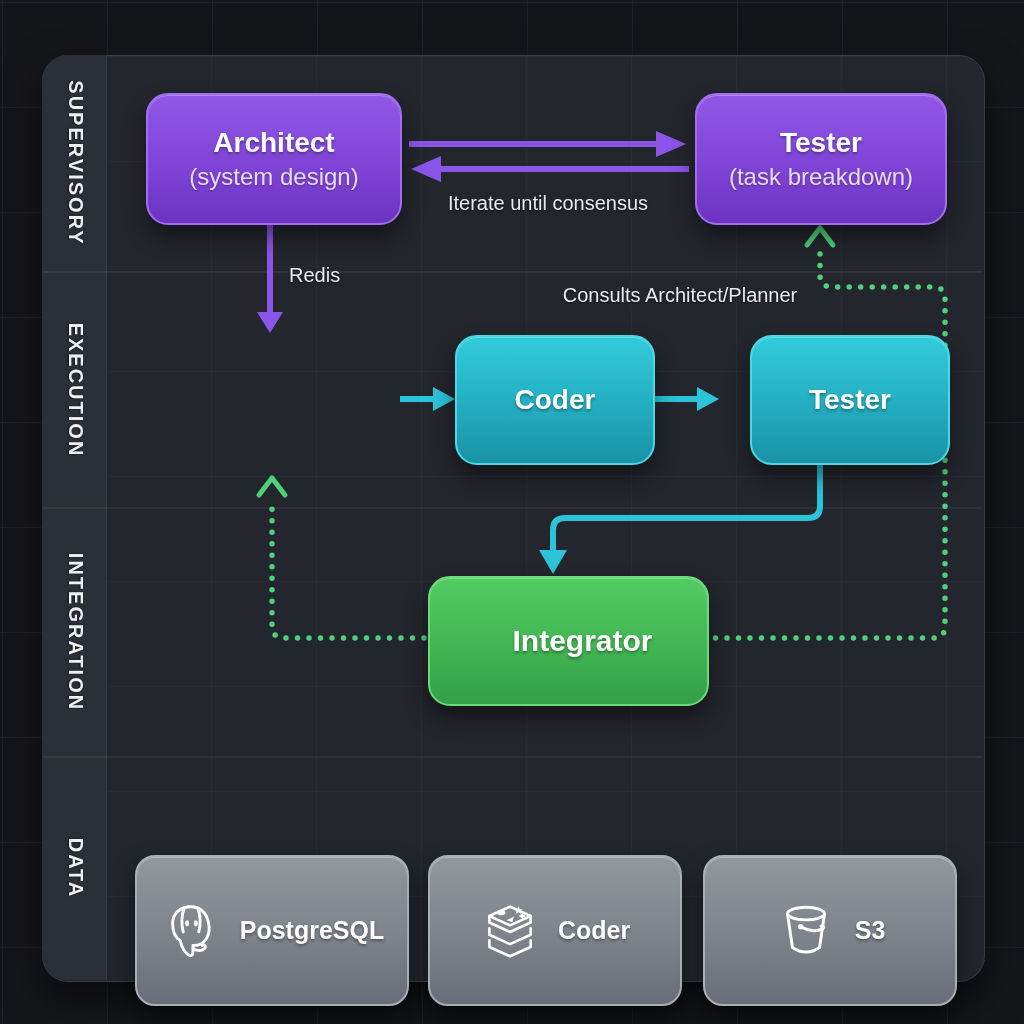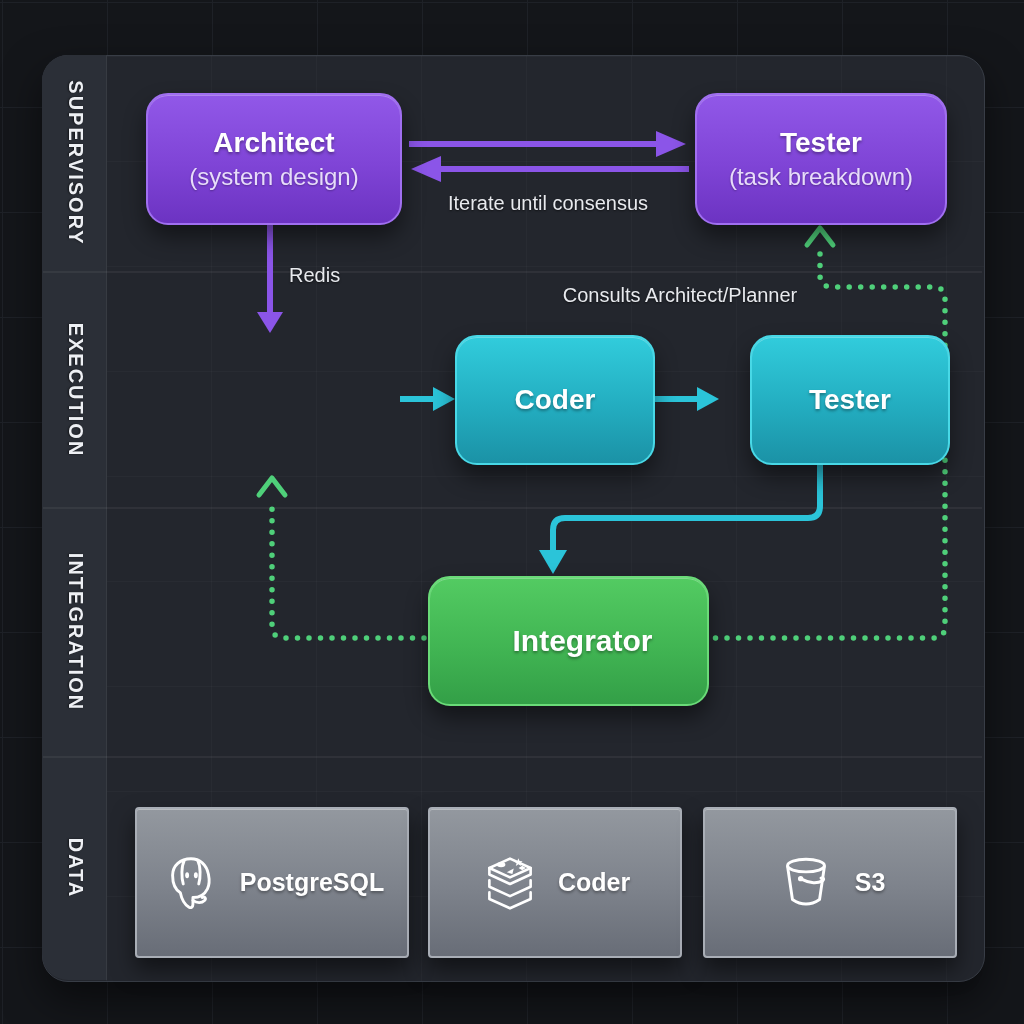--- a/index.html
+++ b/index.html
@@ -59,24 +59,25 @@
     background:linear-gradient(180deg,#31ccdc 0%,#23adc0 55%,#1b92a6 100%);
     border:2px solid #48d8e6;
   }
   .green{
     background:linear-gradient(180deg,#53cb62 0%,#41b553 55%,#339f47 100%);
     border:2px solid #6adb78;
     padding-left:28px;
   }
   .datastore{
     position:absolute;display:flex;align-items:center;justify-content:center;
-    gap:18px;border-radius:4px;
+    gap:18px;border-radius:20px;
     background:linear-gradient(180deg,#93989f 0%,#7d828b 55%,#686d77 100%);
     border:2px solid #a9aeb6;
     box-shadow:0 12px 22px rgba(0,0,0,.5),inset 0 1px 0 rgba(255,255,255,.35);
+    margin-top:48px;
   }
   .datastore .label{
     color:#fff;font-weight:bold;font-size:25px;
     text-shadow:0 2px 3px rgba(0,0,0,.35);
   }
   .edge-label{
     position:absolute;color:#e8eaee;font-size:20px;
     text-shadow:0 1px 2px rgba(0,0,0,.6);
   }
   .connectors{position:absolute;left:0;top:0;pointer-events:none;}

